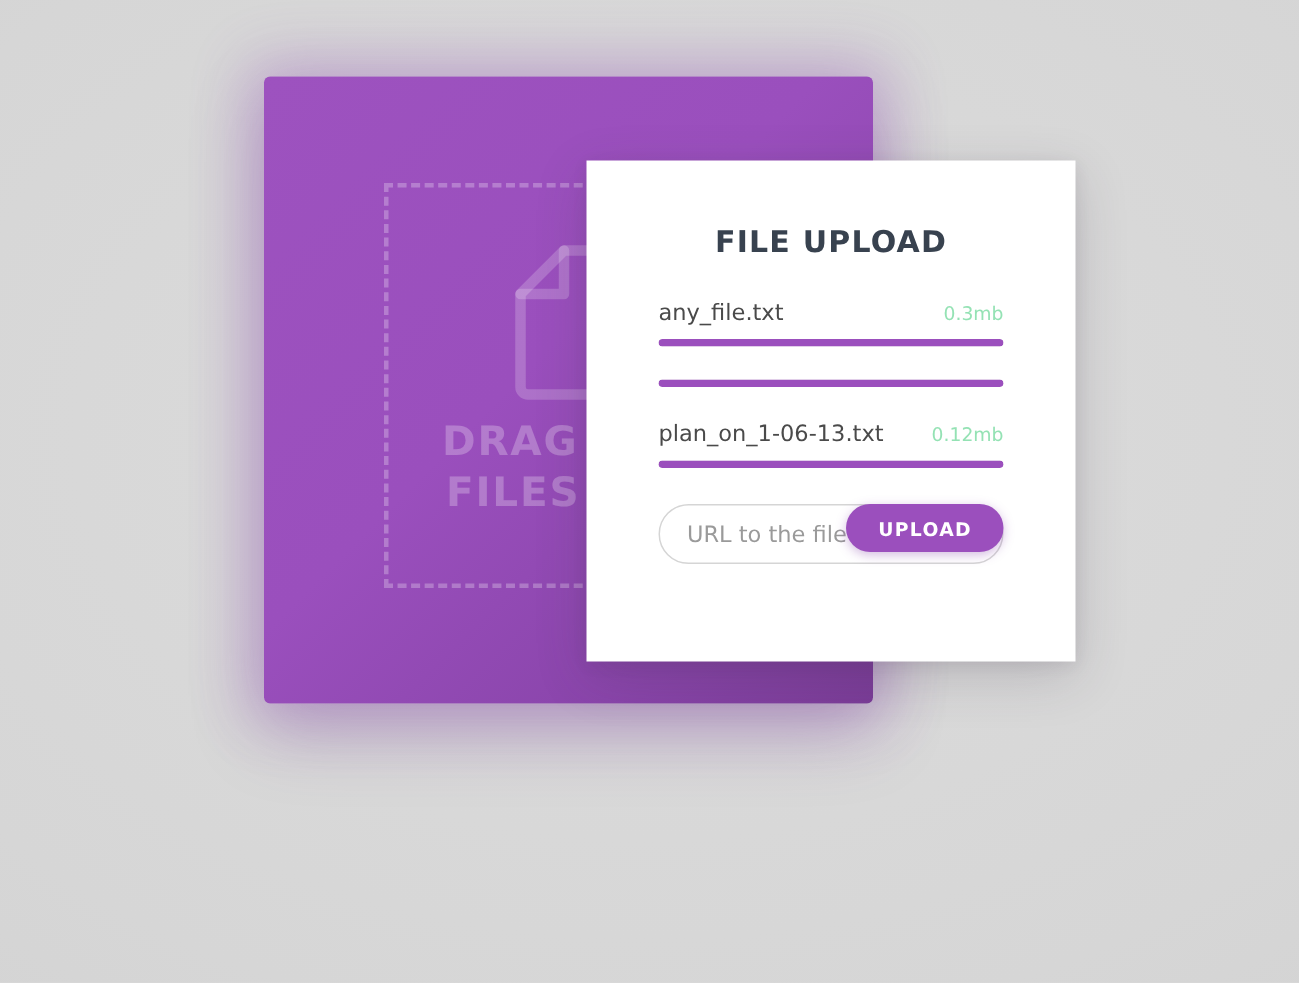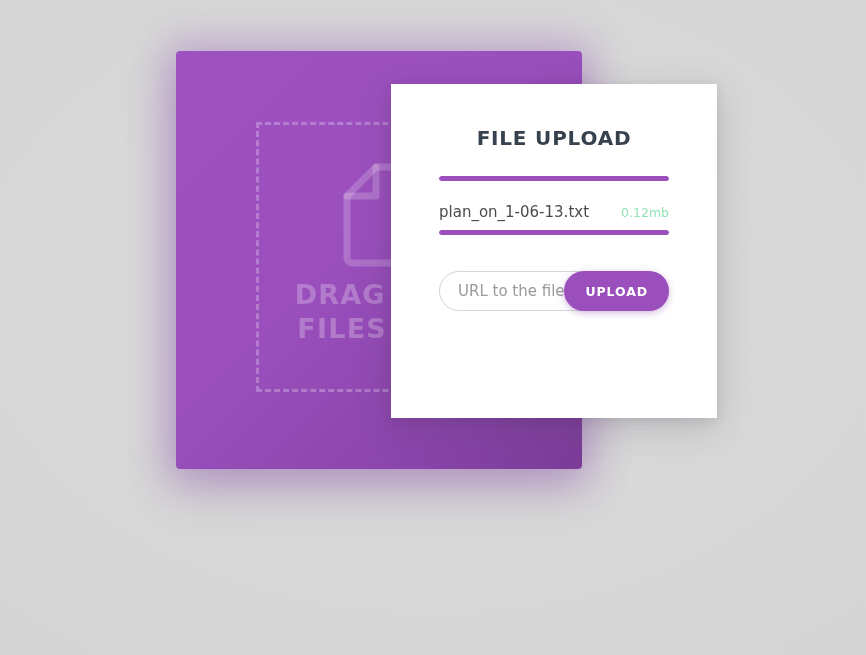--- a/index.html
+++ b/index.html
@@ -75,21 +75,21 @@
     text-align: center;
     white-space: pre-line;
     text-transform: uppercase;
     user-select: none;
   }
 
   
   #upload-panel {
     position: absolute;
     left: 391px;
-    top: 84px;
+    top: 107px;
     width: 326px;
     height: 334px;
     background: #ffffff;
     box-shadow:
       0 10px 34px rgba(60, 50, 70, 0.20),
       0 2px 10px rgba(60, 50, 70, 0.10);
     box-sizing: border-box;
     padding: 42px 48px 0 48px;
   }
 
@@ -133,21 +133,21 @@
   }
   .progress-fill {
     height: 100%;
     border-radius: 3px;
     background: #9b4fbd;
   }
 
   
   #url-form {
     position: relative;
-    margin-top: 36px;
+    margin-top: 24px;
     height: 40px;
   }
   #url-input {
     position: absolute;
     left: 0;
     top: 0;
     width: 100%;
     height: 40px;
     box-sizing: border-box;
     border: 1px solid #d5d5d5;
@@ -160,21 +160,21 @@
     color: #4a4a4a;
   }
   #url-input::placeholder {
     color: #9a9a9a;
     opacity: 1;
   }
   #upload-button {
     position: absolute;
     right: 0;
     top: 0;
-    height: 40px;
+    height: 32px;
     padding: 9px 21px;
     border: none;
     border-radius: 20px;
     background: #9b4fbd;
     color: #ffffff;
     font-family: "DejaVu Sans", "Liberation Sans", sans-serif;
     font-size: 12.5px;
     font-weight: 700;
     letter-spacing: 0.9px;
     cursor: pointer;
@@ -194,20 +194,29 @@
       </svg>
       <div id="drop-zone-text">DRAG YOUR
 FILES HERE</div>
     </div>
   </div>
 
   <div id="upload-panel">
 
     <div id="panel-title">FILE UPLOAD</div>
 
+    <div class="file-row">
+      <div class="file-row-top">
+        <span class="file-name">any_file.txt</span>
+        <span class="file-size">0.3mb</span>
+      </div>
+      <div class="progress-track">
+        <div class="progress-fill" style="width: 100%;"></div>
+      </div>
+    </div>
 
     <div class="file-row">
       <div class="progress-track">
         <div class="progress-fill" style="width: 100%;"></div>
       </div>
     </div>
 
     <div class="file-row">
       <div class="file-row-top">
         <span class="file-name">plan_on_1-06-13.txt</span>

